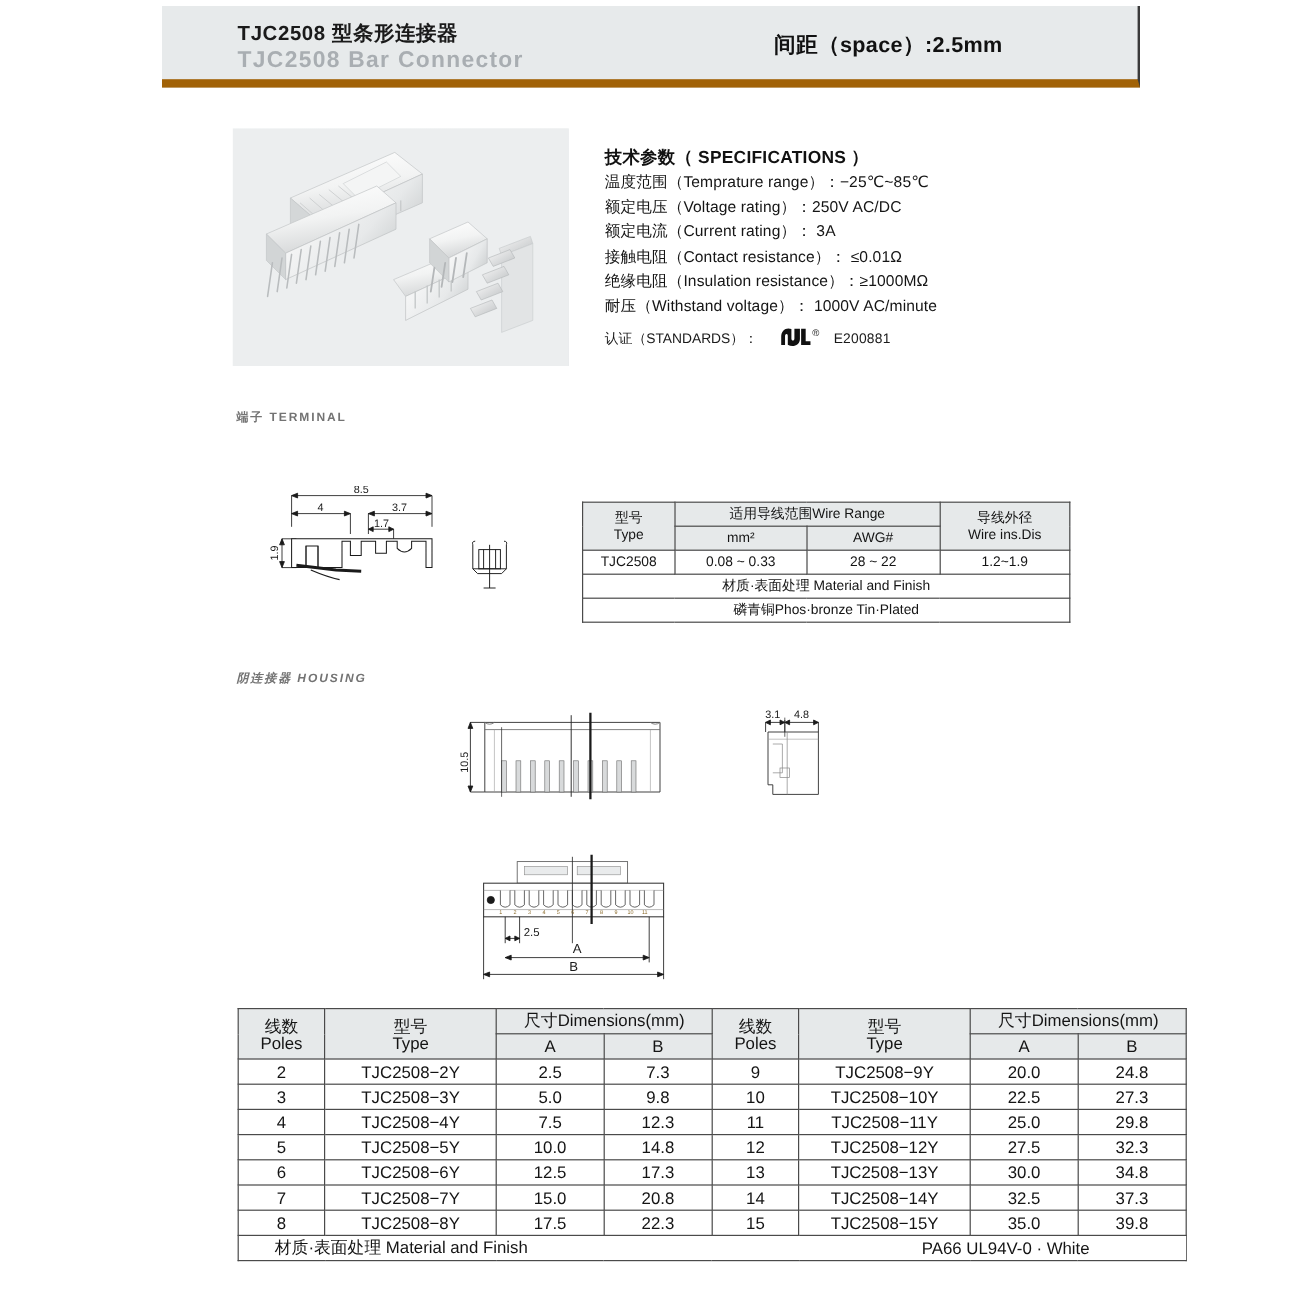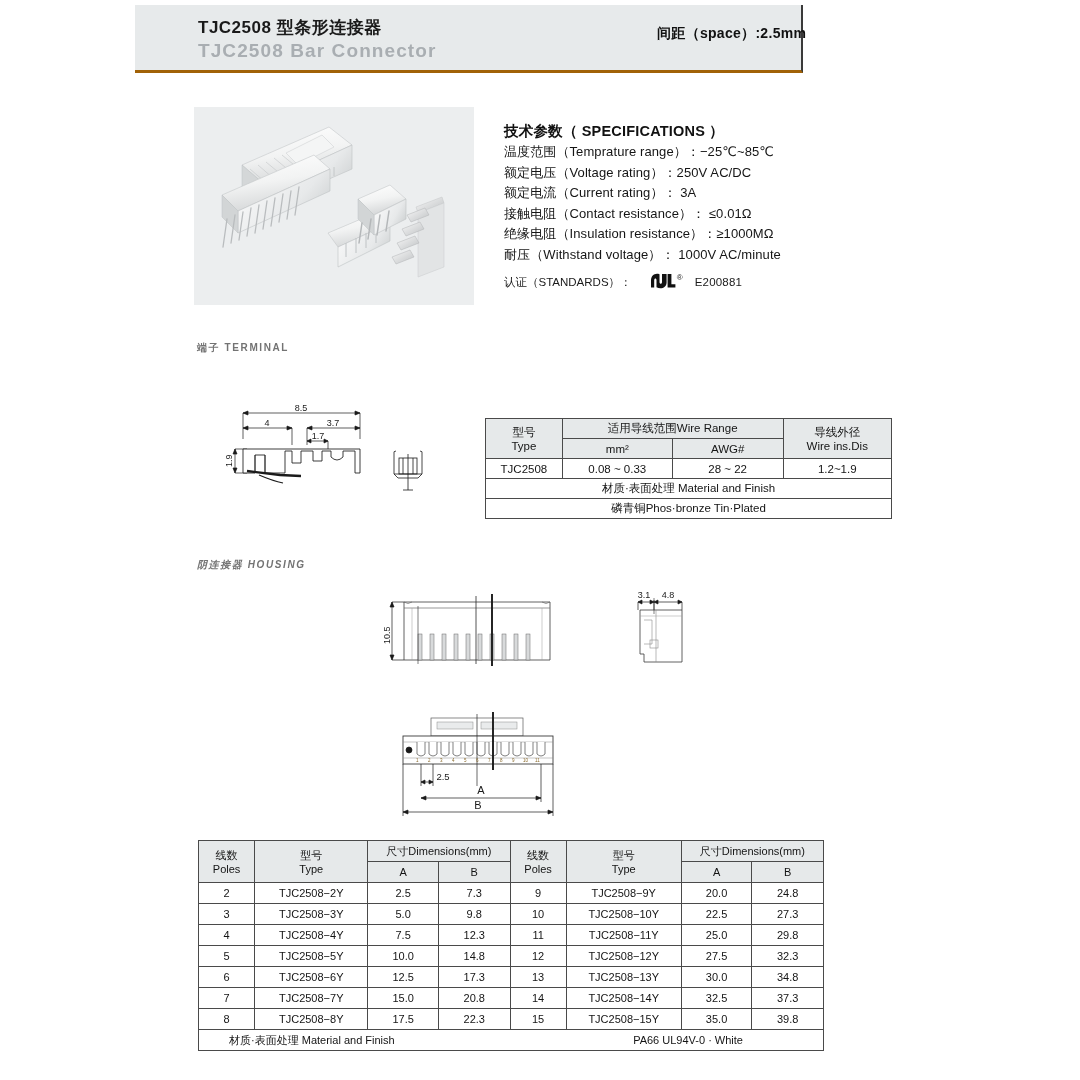--- a/index.html
+++ b/index.html
@@ -14,25 +14,25 @@
     font-family: "Liberation Sans", "DejaVu Sans", sans-serif;
     color: #1a1a1a;
     overflow: hidden;
   }
 
   
   .header-box {
     position: absolute;
     left: 135px;
     top: 5px;
-    width: 668px;
+    width: 815px;
     height: 68px;
     background: #e7eaeb;
     border-right: 2px solid #3a3a3a;
-    border-bottom: 3px solid #a16207;
+    border-bottom: 7px solid #a16207;
     box-sizing: border-box;
   }
   .header-inner {
     position: relative;
     width: 100%;
     height: 100%;
   }
   .hdr-title-cn {
     position: absolute;
     left: 63px;
@@ -48,23 +48,23 @@
     left: 63px;
     top: 35px;
     font-size: 19px;
     font-weight: bold;
     letter-spacing: 1.1px;
     color: #a9aeb2;
     white-space: nowrap;
   }
   .hdr-space {
     position: absolute;
-    left: 522px;
+    left: 510px;
     top: 20px;
-    font-size: 14px;
+    font-size: 18px;
     font-weight: bold;
     letter-spacing: 0.3px;
     color: #111;
     white-space: nowrap;
   }
 
   
   .photo-box {
     position: absolute;
     left: 194px;
@@ -164,22 +164,22 @@
   .t-type { width: 74px; }
   .t-mm   { width: 112px; }
   .t-awg  { width: 112px; }
   .t-dis  { width: 109px; }
 
   
   #poles-table {
     position: absolute;
     left: 198px;
     top: 840px;
-    width: 626px;
-    font-size: 11px;
+    width: 791px;
+    font-size: 14px;
   }
   #poles-table td { height: 18px; padding: 1px 2px; }
   .c-poles { width: 62px; }
   .c-type  { width: 128px; }
   .c-a     { width: 78px; }
   .c-b     { width: 79px; }
   .two-line { line-height: 14px; padding: 3px 2px !important; }
   .mat-row td { text-align: left; padding-left: 30px !important; height: 24px; position: relative; }
   .mat-row .mat-right {
     position: absolute;

